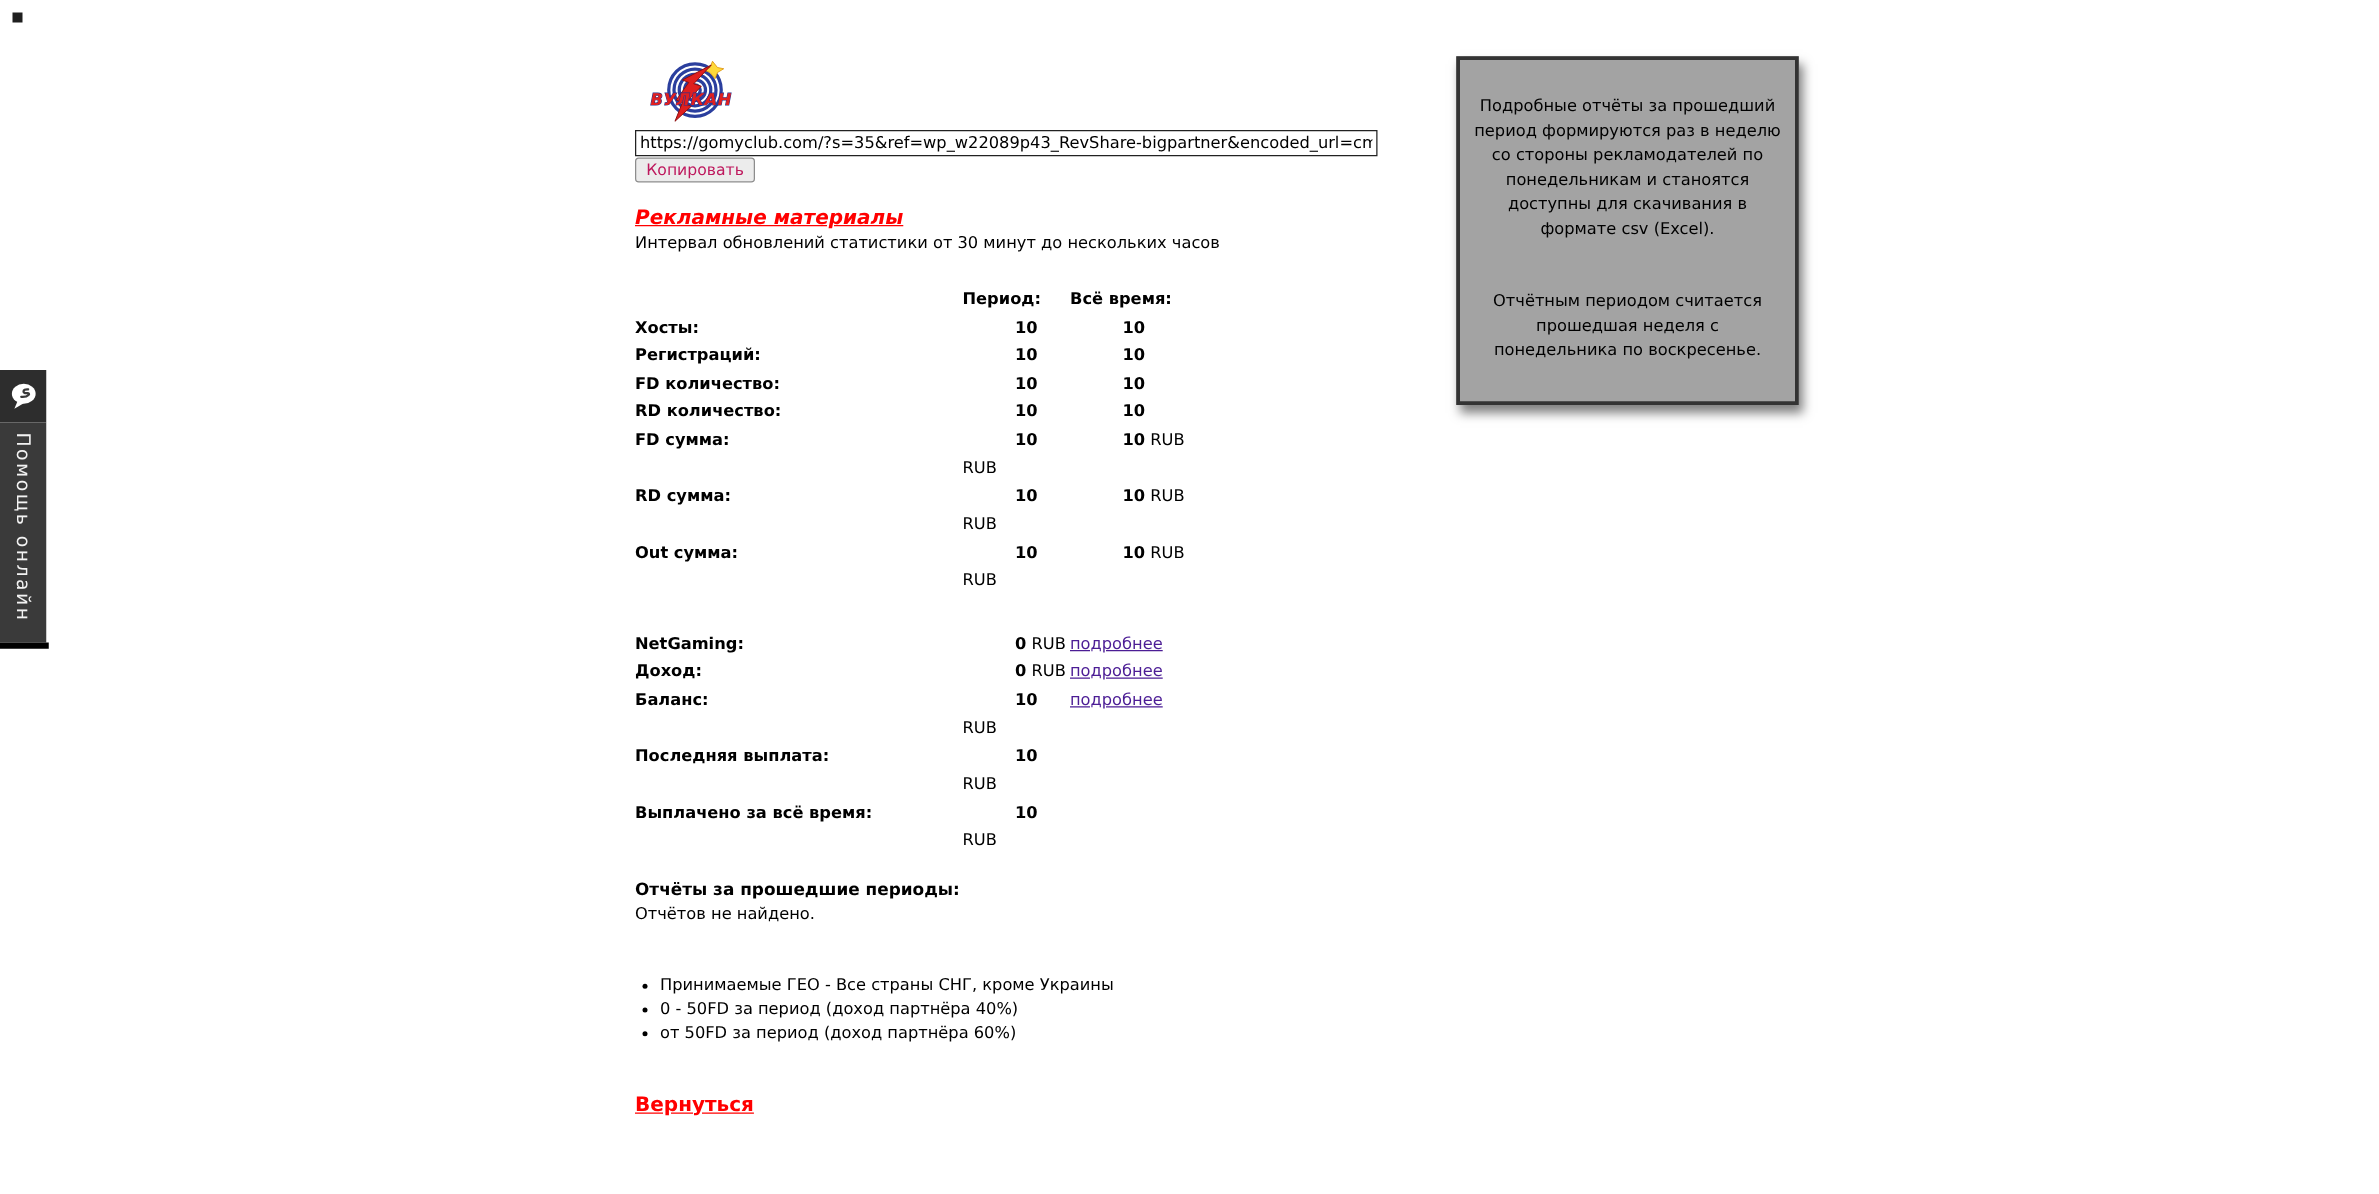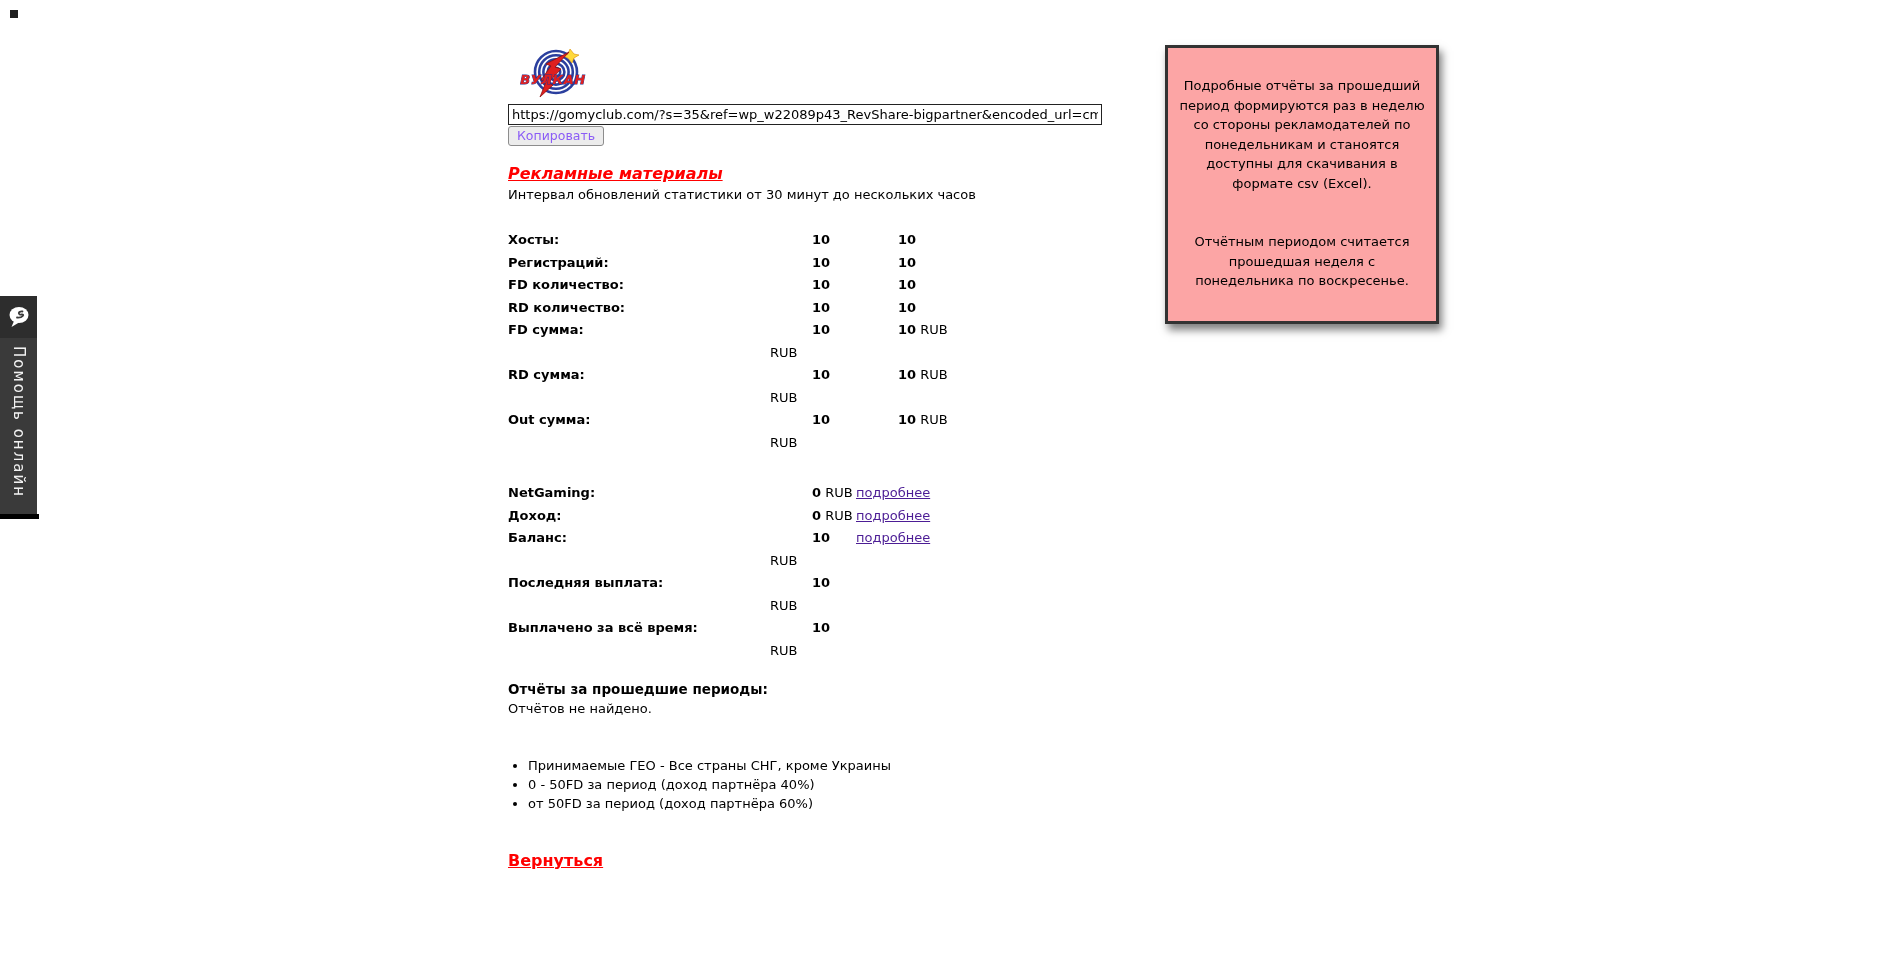--- a/index.html
+++ b/index.html
@@ -14,21 +14,21 @@
   .help-tab .label-box { width:37px; height:176px; background:#3a3a3a; display:flex; justify-content:center; padding-top:8px; }
   .help-tab .vlabel { writing-mode:vertical-rl; color:#f2f2f2; font-size:15px; letter-spacing:2px; white-space:nowrap; }
   .help-tab .shadow-strip { width:39px; height:5px; background:#000; }
 
   
   .main { position:absolute; left:508px; top:40px; width:620px; }
 
   .logo-wrap { margin-top:8px; margin-left:12px; width:66px; height:50px; }
 
   .url-input { display:block; margin-top:6px; width:594px; height:21px; border:1px solid #222; background:#fff; font-family:"DejaVu Sans", sans-serif; font-size:13px; padding:1px 3px; color:#000; white-space:nowrap; overflow:hidden; }
-  .copy-btn { display:inline-block; margin-top:0; height:20px; padding:1px 8px 2px 8px; font-family:"DejaVu Sans", sans-serif; font-size:12.5px; color:#8b5cf6; background:#ececec; border:1px solid #8d8d8d; border-radius:3px; cursor:pointer; }
+  .copy-btn { display:inline-block; margin-top:0; height:20px; padding:1px 8px 2px 8px; font-family:"DejaVu Sans", sans-serif; font-size:12.5px; color:#be185d; background:#ececec; border:1px solid #8d8d8d; border-radius:3px; cursor:pointer; }
 
   .promo-link { display:inline-block; margin-top:18px; font-size:16px; font-weight:bold; font-style:italic; color:#ff0000; text-decoration:underline; cursor:pointer; }
 
   .section-heading { margin-top:25px; font-size:13.5px; font-weight:bold; line-height:14px; }
   .note-text { margin-top:5px; font-size:13px; line-height:14px; }
 
   .stats-table { margin-top:27px; }
   .trow { display:grid; grid-template-columns:262px 86px 190px; line-height:22.5px; font-size:13px; }
   .trow .lbl { font-weight:bold; }
   .trow .hdr { font-weight:bold; }
@@ -40,21 +40,21 @@
   .past-heading { margin-top:20px; font-size:13.5px; font-weight:bold; line-height:15px; }
   .past-empty { margin-top:4px; font-size:13px; line-height:15px; }
 
   ul.blist { margin-top:40px; list-style:disc; padding-left:20px; font-size:13px; }
   ul.blist li { line-height:19px; }
   ul.blist.second { margin-top:36px; }
 
   .back-link { display:inline-block; margin-top:38px; font-size:16px; font-weight:bold; color:#ff0000; text-decoration:underline; cursor:pointer; }
 
   
-  .info-box { position:absolute; left:1165px; top:45px; width:274px; border:3px solid #333; background:#fca5a5; padding:28px 10px 30px 10px; text-align:center; font-size:13px; line-height:19.5px; box-shadow:3px 6px 8px rgba(0,0,0,0.5); }
+  .info-box { position:absolute; left:1165px; top:45px; width:274px; border:3px solid #333; background:#a3a3a3; padding:28px 10px 30px 10px; text-align:center; font-size:13px; line-height:19.5px; box-shadow:3px 6px 8px rgba(0,0,0,0.5); }
   .info-box .p2 { margin-top:39px; }
 </style>
 </head>
 <body>
 
 <div class="corner-mark"></div>
 
 <div class="help-tab">
   <div class="icon-box">
     <svg width="24" height="24" viewBox="0 0 24 24">
@@ -90,20 +90,25 @@
   <button class="copy-btn">Копировать</button>
 
   <div>
     <a class="promo-link">Рекламные материалы</a>
   </div>
 
   <div class="note-text">Интервал обновлений статистики от 30 минут до нескольких часов</div>
 
   <div class="stats-table">
 
+    <div class="trow">
+      <div></div>
+      <div class="hdr">Период:</div>
+      <div class="hdr">Всё время:</div>
+    </div>
 
     <div class="trow">
       <div class="lbl">Хосты:</div>
       <div><span class="num">10</span></div>
       <div><span class="num">10</span></div>
     </div>
     <div class="trow">
       <div class="lbl">Регистраций:</div>
       <div><span class="num">10</span></div>
       <div><span class="num">10</span></div>

